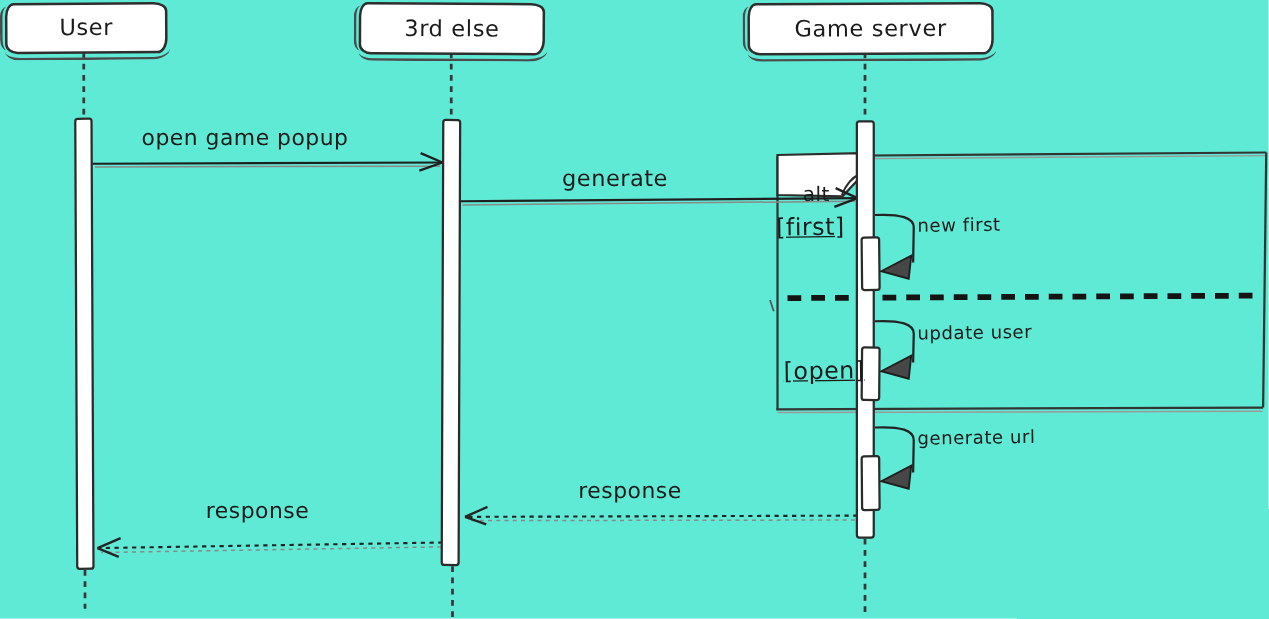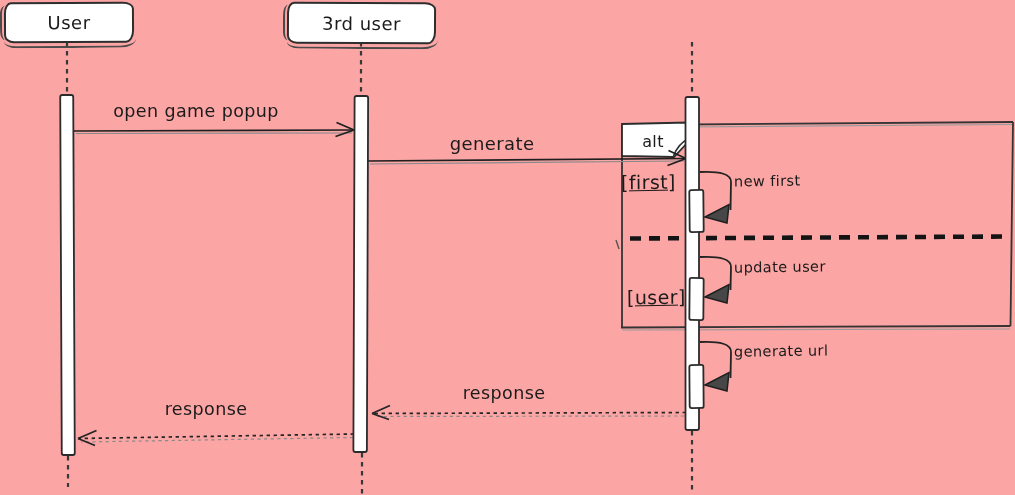--- a/index.html
+++ b/index.html
@@ -1,17 +1,17 @@
 <!DOCTYPE html>
 <html><head>
 <meta charset="utf-8">
 <style>
   html,body{margin:0;padding:0;background:#fff;}
   .canvas{
-    position:relative;width:1015px;height:495px;background:#fca5a5;
+    position:relative;width:1015px;height:495px;background:#5eead4;
     font-family:"DejaVu Sans","Liberation Sans",sans-serif;color:#1b1b1b;overflow:hidden;
   }
   svg.layer{position:absolute;left:0;top:0;}
   .actor-box{
     position:absolute;height:37px;background:#fff;border:2px solid #2e2e2e;
     border-radius:7px 11px 8px 10px / 11px 7px 12px 8px;
     display:flex;align-items:center;justify-content:center;
     font-size:18px;letter-spacing:.5px;z-index:3;
   }
   .actor-box::after{ 
@@ -110,29 +110,32 @@
     <g>
       <path d="M700,342 Q731,340.5 731,352 L730.5,378" stroke="#232323" stroke-width="1.8" fill="none"></path>
       <polygon points="705,385 729,372.5 727,391" fill="#474747" stroke="#1f1f1f" stroke-width="1.5"></polygon>
     </g>
   </svg>
 
   <div class="actor-box" style="left:4px;top:2px;width:126px;transform:rotate(-.35deg);">
     <span>User</span>
   </div>
   <div class="actor-box" style="left:287px;top:2px;width:145px;height:38px;transform:rotate(.3deg);">
-    <span>3rd user</span>
+    <span>3rd else</span>
+  </div>
+  <div class="actor-box" style="left:598px;top:2px;width:193px;height:38px;transform:rotate(-.25deg);">
+    <span>Game server</span>
   </div>
 
   <div class="lbl msg center r1" style="left:196px;top:101px;">open game popup</div>
   <div class="lbl msg center r1" style="left:492px;top:133px;font-size:18px;">generate</div>
   <div class="lbl msg center r1" style="left:504px;top:383px;">response</div>
   <div class="lbl msg center r1" style="left:206px;top:399px;">response</div>
 
   <div class="lbl selfmsg r2" style="left:734px;top:173px;">new first</div>
   <div class="lbl selfmsg r2" style="left:734px;top:259px;">update user</div>
   <div class="lbl selfmsg r2" style="left:734px;top:343px;">generate url</div>
 
-  <div class="lbl opref center" style="left:653px;top:132px;">alt</div>
+  <div class="lbl opref center" style="left:653px;top:146px;">alt</div>
   <div class="lbl guard r2" style="left:621px;top:171px;">[first]</div>
-  <div class="lbl guard r2" style="left:627px;top:286px;">[user]</div>
+  <div class="lbl guard r2" style="left:627px;top:286px;">[open]</div>
 
 </div>
 
 </body></html>

